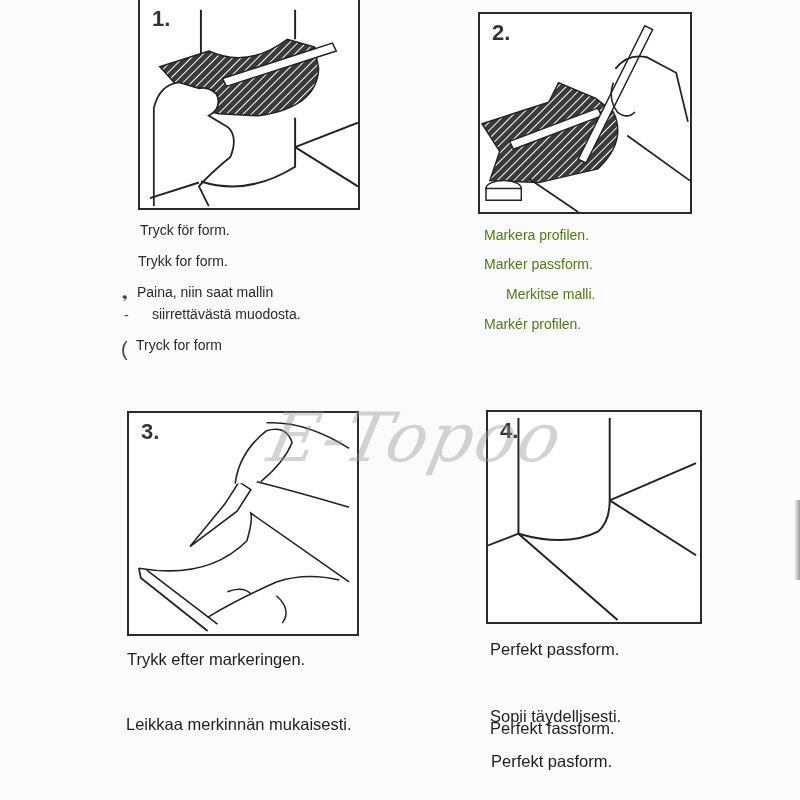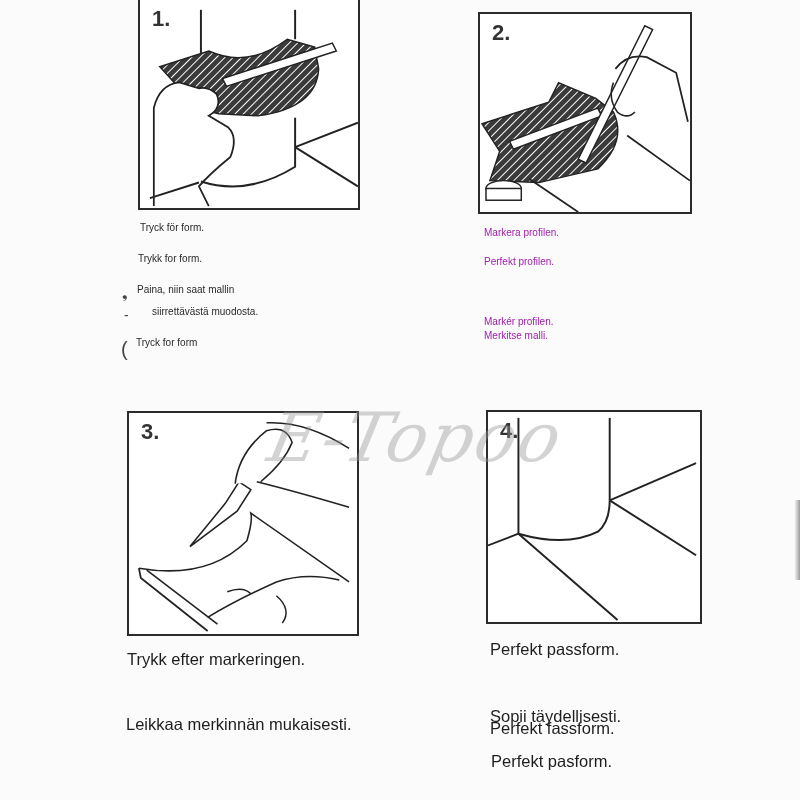--- a/index.html
+++ b/index.html
@@ -12,22 +12,22 @@
     .page { position: absolute; inset: 0; }
     .panel {
       position: absolute; background: #fff;
       border: 2px solid #2b2b2b; box-sizing: border-box;
     }
     .panel svg { position: absolute; inset: 0; width: 100%; height: 100%; }
     .step-num {
       position: absolute; left: 12px; top: 6px;
       font-size: 22px; font-weight: bold; color: #333; z-index: 2;
     }
-    .caption { position: absolute; font-size: 10px; line-height: 1; white-space: nowrap; }
-    .caption.light { color: #a21caf; }
+    .caption { position: absolute; font-size: 14px; line-height: 1; white-space: nowrap; }
+    .caption.light { color: #4d7c0f; }
     .caption.big { font-size: 16.5px; color: #1e1e1e; }
     .mark { position: absolute; color: #444; font-size: 14px; }
     .watermark {
       position: absolute; left: 270px; top: 398px;
       font-family: "DejaVu Serif", serif; font-style: italic;
       font-size: 68px; color: rgba(150,150,150,0.42);
       letter-spacing: 2px; transform: skewX(-12deg);
       pointer-events: none; z-index: 5;
     }
     .edge-shadow {
@@ -97,22 +97,22 @@
 
       <line x1="150" y1="124" x2="214" y2="170" stroke="#222" stroke-width="1.8"></line>
       <line x1="50" y1="168" x2="100" y2="202" stroke="#222" stroke-width="1.8"></line>
 
       <ellipse cx="24" cy="178" rx="18" ry="8" fill="#fff" stroke="#222" stroke-width="1.5"></ellipse>
       <rect x="6" y="178" width="36" height="12" fill="#fff" stroke="#222" stroke-width="1.5"></rect>
     </svg>
   </div>
 
   <span class="caption light" style="left:484px; top:228px;">Markera profilen.</span>
-  <span class="caption light" style="left:484px; top:257px;">Perfekt profilen.</span>
-  <span class="caption light" style="left:484px; top:287px;margin-top:44px;">Merkitse malli.</span>
+  <span class="caption light" style="left:484px; top:257px;">Marker passform.</span>
+  <span class="caption light" style="left:506px; top:287px;">Merkitse malli.</span>
   <span class="caption light" style="left:484px; top:317px;">Markér profilen.</span>
 
   <div class="panel" style="left:127px; top:411px; width:232px; height:225px;">
     <span class="step-num">3.</span>
     <svg viewBox="0 0 232 225">
 
       <path d="M62 136 L98 92 L112 70 L124 78 L110 100 Z" fill="#fff" stroke="#222" stroke-width="1.6"></path>
       <path d="M108 72 Q112 40 140 18 Q160 12 166 30 Q158 50 134 70" fill="#fff" stroke="#222" stroke-width="1.6"></path>
 
       <path d="M140 10 Q180 8 224 36" fill="none" stroke="#222" stroke-width="1.6"></path>

